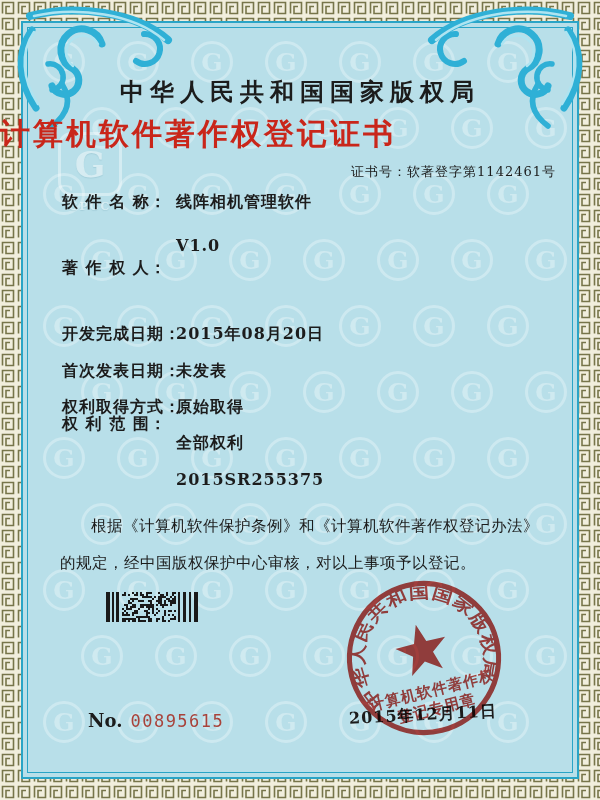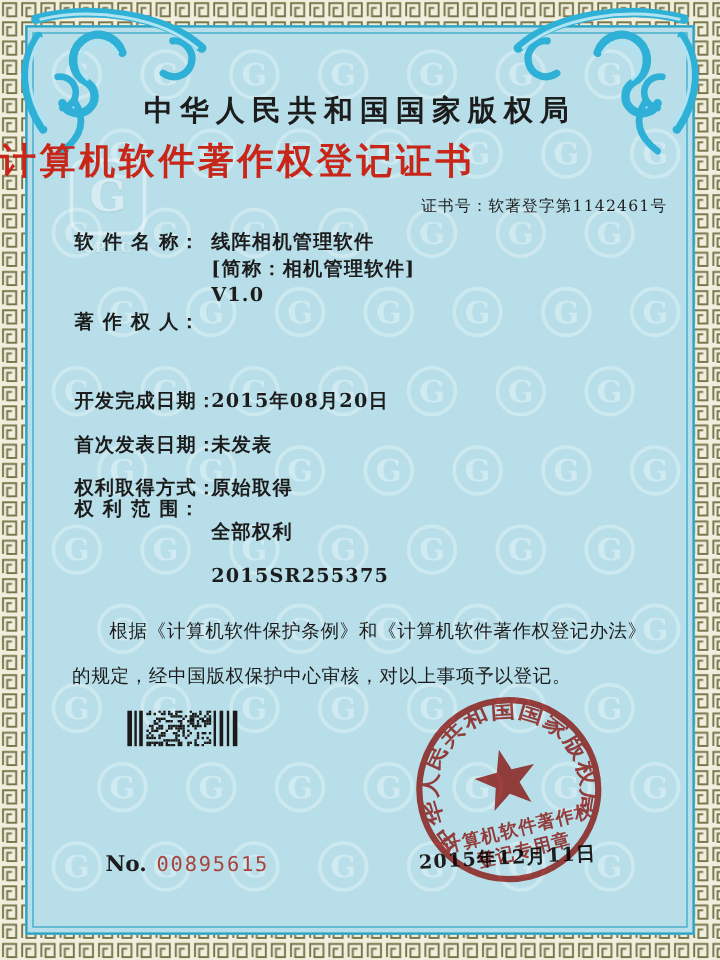--- a/index.html
+++ b/index.html
@@ -173,21 +173,20 @@
     <div class="eb-txt">CPCC</div>
   </div>
 
   <div class="content">
     <div class="t issuer">中华人民共和国国家版权局</div>
     <div class="t cert-title">计算机软件著作权登记证书</div>
     <div class="t certno"><span>证书号：</span><span>软著登字第1142461号</span></div>
 
     <div class="lbl" style="top:192px">软 件 名 称：</div>
     <div class="val" style="top:192px">线阵相机管理软件</div>
-    <div class="val" style="top:214px">[简称：相机管理软件]</div>
     <div class="val" style="top:236px">V1.0</div>
 
     <div class="lbl" style="top:258px">著 作 权 人：</div>
 
     <div class="lbl" style="top:324px">开发完成日期：</div>
     <div class="val" style="top:324px">2015年08月20日</div>
 
     <div class="lbl" style="top:361px">首次发表日期：</div>
     <div class="val" style="top:361px">未发表</div>
 

